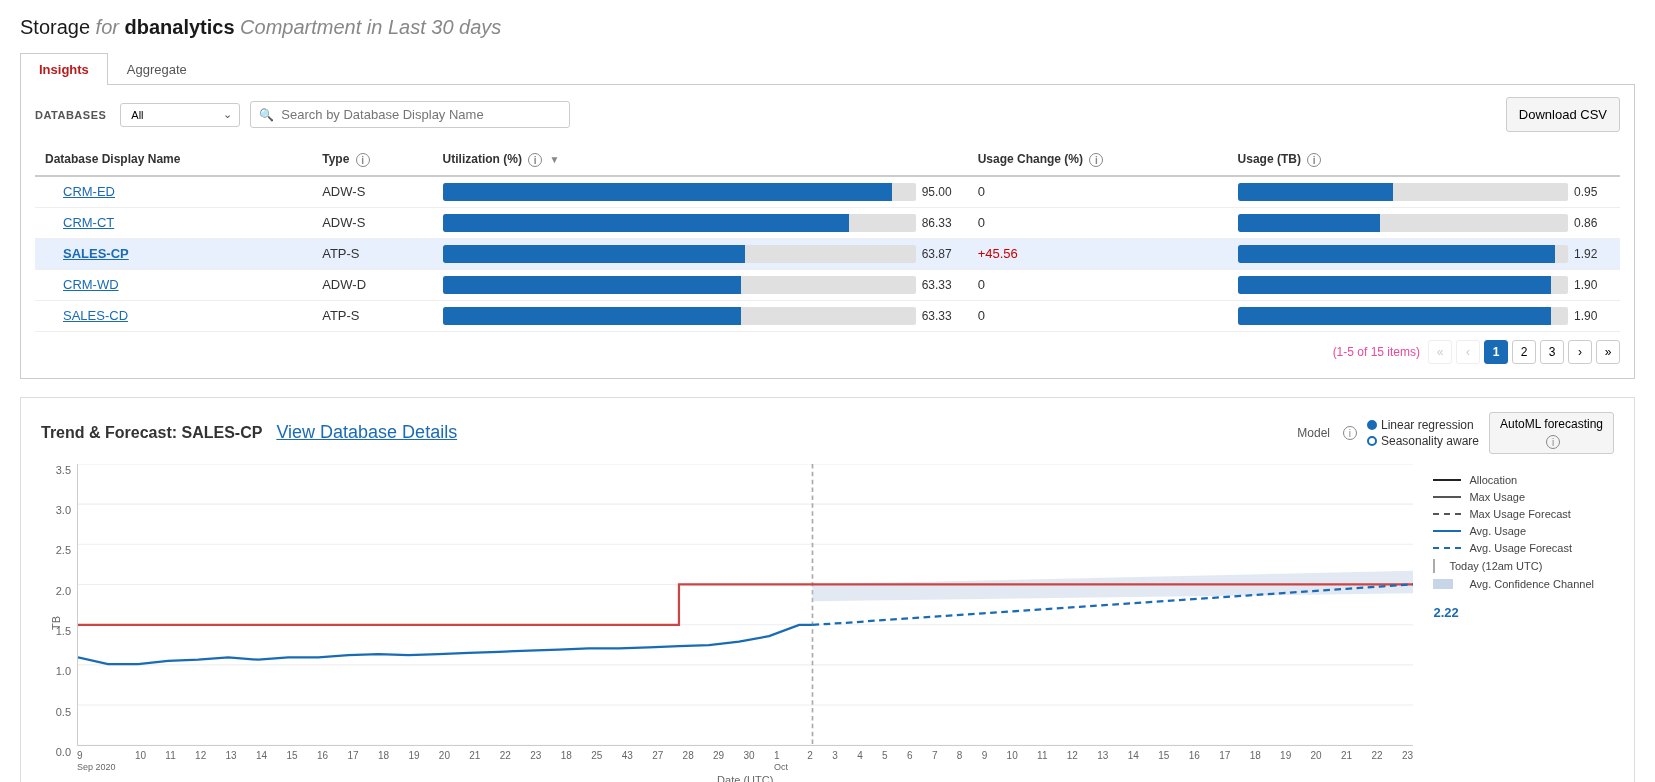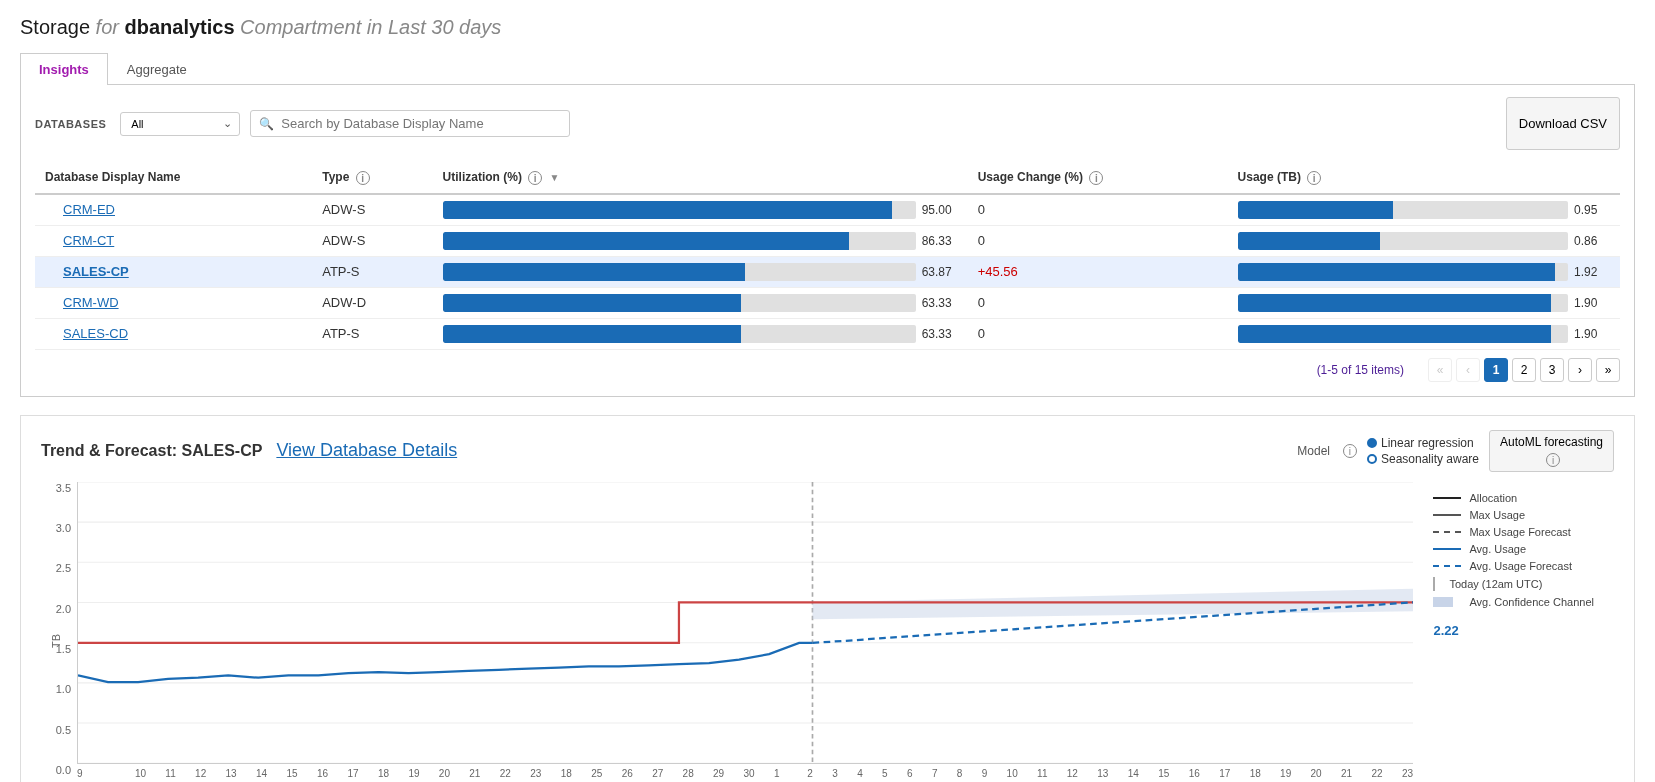--- a/index.html
+++ b/index.html
@@ -7,50 +7,50 @@
 
     .page { padding: 16px 20px; }
 
     .page-title { font-size: 20px; font-weight: normal; margin-bottom: 14px; color: #1a1a1a; }
     .page-title .plain { font-weight: normal; }
     .page-title .bold { font-weight: 700; }
     .page-title .italic { font-style: italic; color: #888; }
 
     .tabs { display: flex; border-bottom: 1px solid #ccc; margin-bottom: 0; }
     .tab { padding: 8px 18px; cursor: pointer; font-size: 13px; border: 1px solid transparent; border-bottom: none; margin-bottom: -1px; color: #555; }
-    .tab.active { background: #fff; border-color: #ccc; border-bottom-color: #fff; font-weight: 600; color: #a21caf; }
+    .tab.active { background: #fff; border-color: #ccc; border-bottom-color: #fff; font-weight: 600; color: #b91c1c; }
 
     .tab-content { border: 1px solid #ccc; border-top: none; padding: 12px 14px; }
 
     .toolbar { display: flex; align-items: center; margin-bottom: 12px; gap: 10px; }
     .toolbar-label { font-size: 11px; font-weight: 600; color: #555; text-transform: uppercase; letter-spacing: 0.5px; margin-right: 4px; }
     .select-wrap { position: relative; display: inline-flex; align-items: center; }
     .select-wrap select { appearance: none; border: 1px solid #ccc; padding: 5px 28px 5px 10px; font-size: 11px; border-radius: 3px; background: #fff; min-width: 120px; cursor: pointer; }
     .select-arrow { position: absolute; right: 8px; pointer-events: none; font-size: 11px; color: #555; }
     .search-input { border: 1px solid #ccc; padding: 5px 10px 5px 30px; font-size: 13px; border-radius: 3px; width: 320px; }
     .search-container { position: relative; display: inline-block; }
     .search-icon-inner { position: absolute; left: 9px; top: 50%; transform: translateY(-50%); color: #999; font-size: 12px; }
-    .download-btn { margin-left: auto; border: 1px solid #ccc; padding: 18px 12px; font-size: 13px; background: #f5f5f5; cursor: pointer; border-radius: 3px; }
+    .download-btn { margin-left: auto; border: 1px solid #ccc; padding: 9px 12px; font-size: 13px; background: #f5f5f5; cursor: pointer; border-radius: 3px; }
 
     table { width: 100%; border-collapse: collapse; font-size: 13px; }
     th { text-align: left; padding: 8px 10px; font-weight: 600; border-bottom: 2px solid #ccc; font-size: 12px; background: #fff; white-space: nowrap; }
     td { padding: 6px 10px; border-bottom: 1px solid #eee; vertical-align: middle; }
     tr.highlighted { background: #e8f0fe; }
     .db-link { color: #1a6bb5; text-decoration: underline; cursor: pointer; font-size: 13px; margin-left: 18px; }
     tr.highlighted .db-link { font-weight: 700; }
 
     .bar-cell { display: flex; align-items: center; gap: 6px; }
     .bar-bg { background: #e0e0e0; height: 18px; flex: 1; border-radius: 2px; overflow: hidden; min-width: 80px; }
     .bar-fill { height: 100%; background: #1a6bb5; border-radius: 2px 0 0 2px; }
     .bar-value { font-size: 12px; color: #333; white-space: nowrap; min-width: 36px; }
 
     .info-icon { display: inline-block; width: 14px; height: 14px; border-radius: 50%; border: 1px solid #888; text-align: center; line-height: 13px; font-size: 10px; color: #888; cursor: pointer; vertical-align: middle; margin-left: 3px; }
 
     .pagination { display: flex; align-items: center; justify-content: flex-end; padding: 8px 0 2px; gap: 4px; font-size: 12px; color: #555; }
-    .pagination .page-info { margin-right: 20px; color: #4c1d95; }
+    .pagination .page-info { margin-right: 4px; color: #ec4899; }
     .page-btn { width: 24px; height: 24px; display: inline-flex; align-items: center; justify-content: center; border: 1px solid #ccc; border-radius: 3px; cursor: pointer; font-size: 12px; background: #fff; }
     .page-btn.active { background: #1a6bb5; color: #fff; border-color: #1a6bb5; font-weight: 700; }
     .page-btn.disabled { color: #ccc; cursor: default; border-color: #eee; }
 
     .filter-icon { font-size: 10px; color: #888; margin-left: 4px; cursor: pointer; }
 
     
     .chart-section { margin-top: 18px; padding: 14px 20px 10px; border: 1px solid #ddd; }
     .chart-header { display: flex; align-items: center; gap: 14px; margin-bottom: 10px; }
     .chart-title { font-size: 16px; font-weight: 600; }
@@ -321,21 +321,21 @@
             <span>16</span>
             <span>17</span>
             <span>18</span>
             <span>19</span>
             <span>20</span>
             <span>21</span>
             <span>22</span>
             <span>23</span>
             <span>18</span>
             <span>25</span>
-            <span>26</span>
+            <span>43</span>
             <span>27</span>
             <span>28</span>
             <span>29</span>
             <span>30</span>
             <span>1<br><span style="font-size:9px">Oct</span></span>
             <span>2</span>
             <span>3</span>
             <span>4</span>
             <span>5</span>
             <span>6</span>

